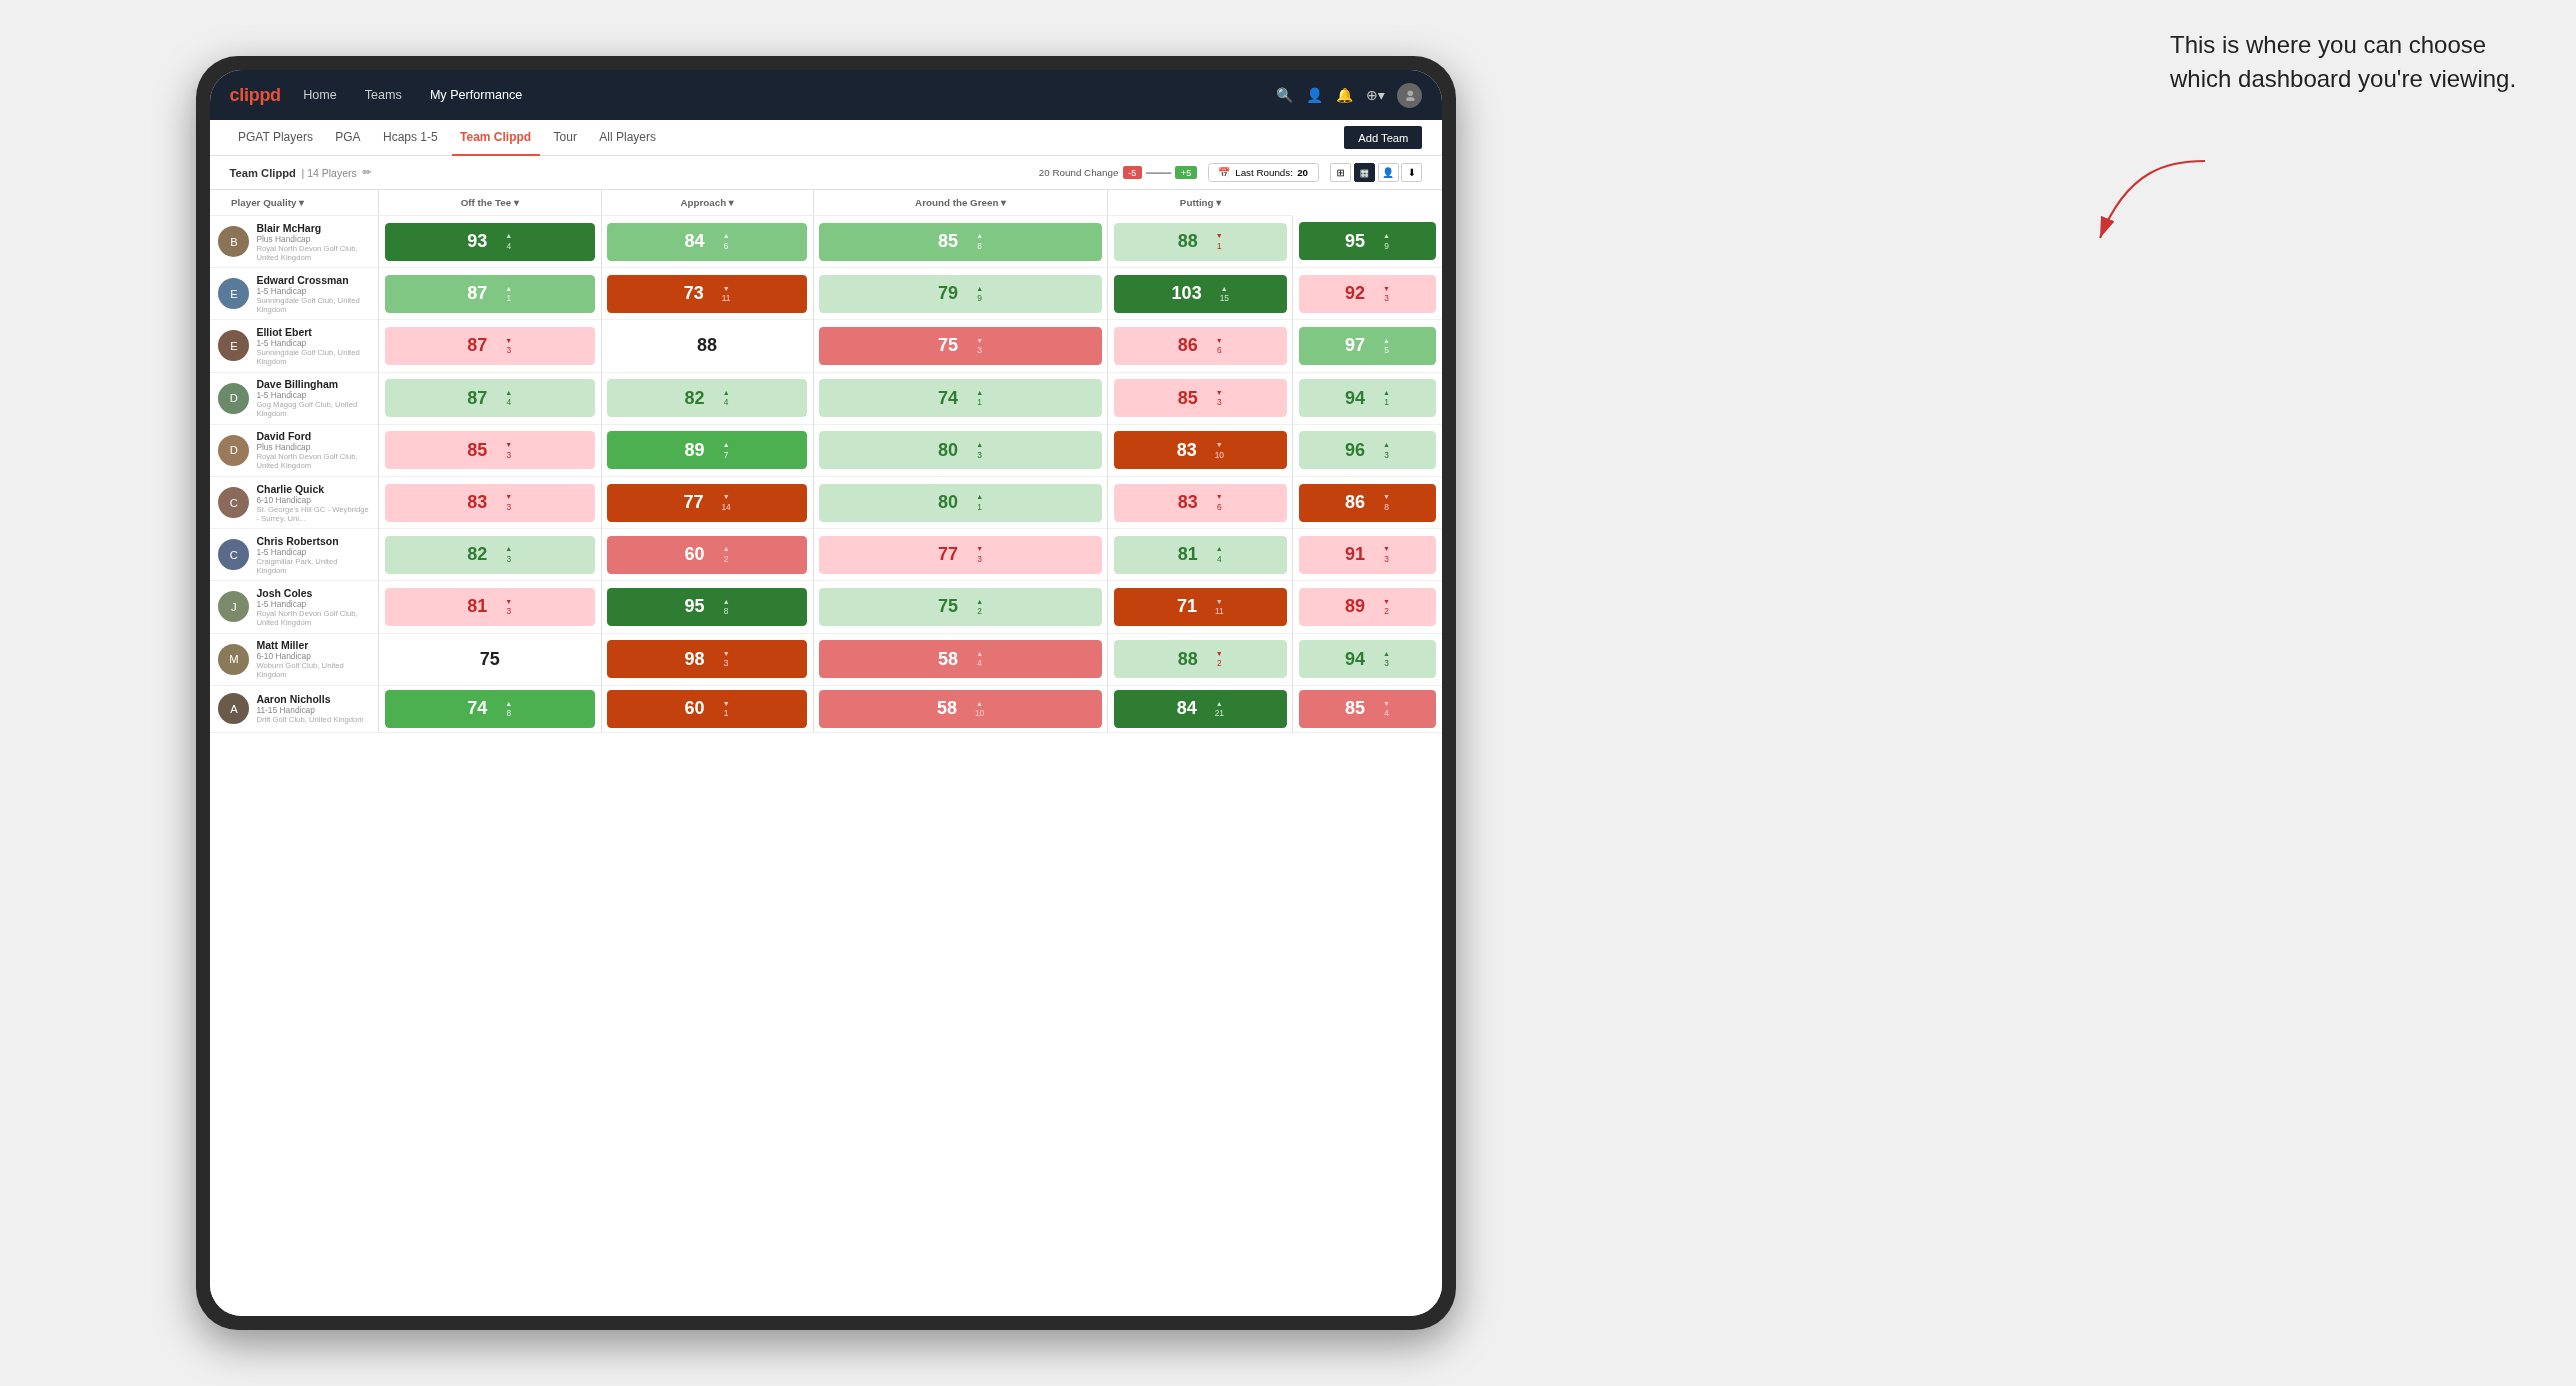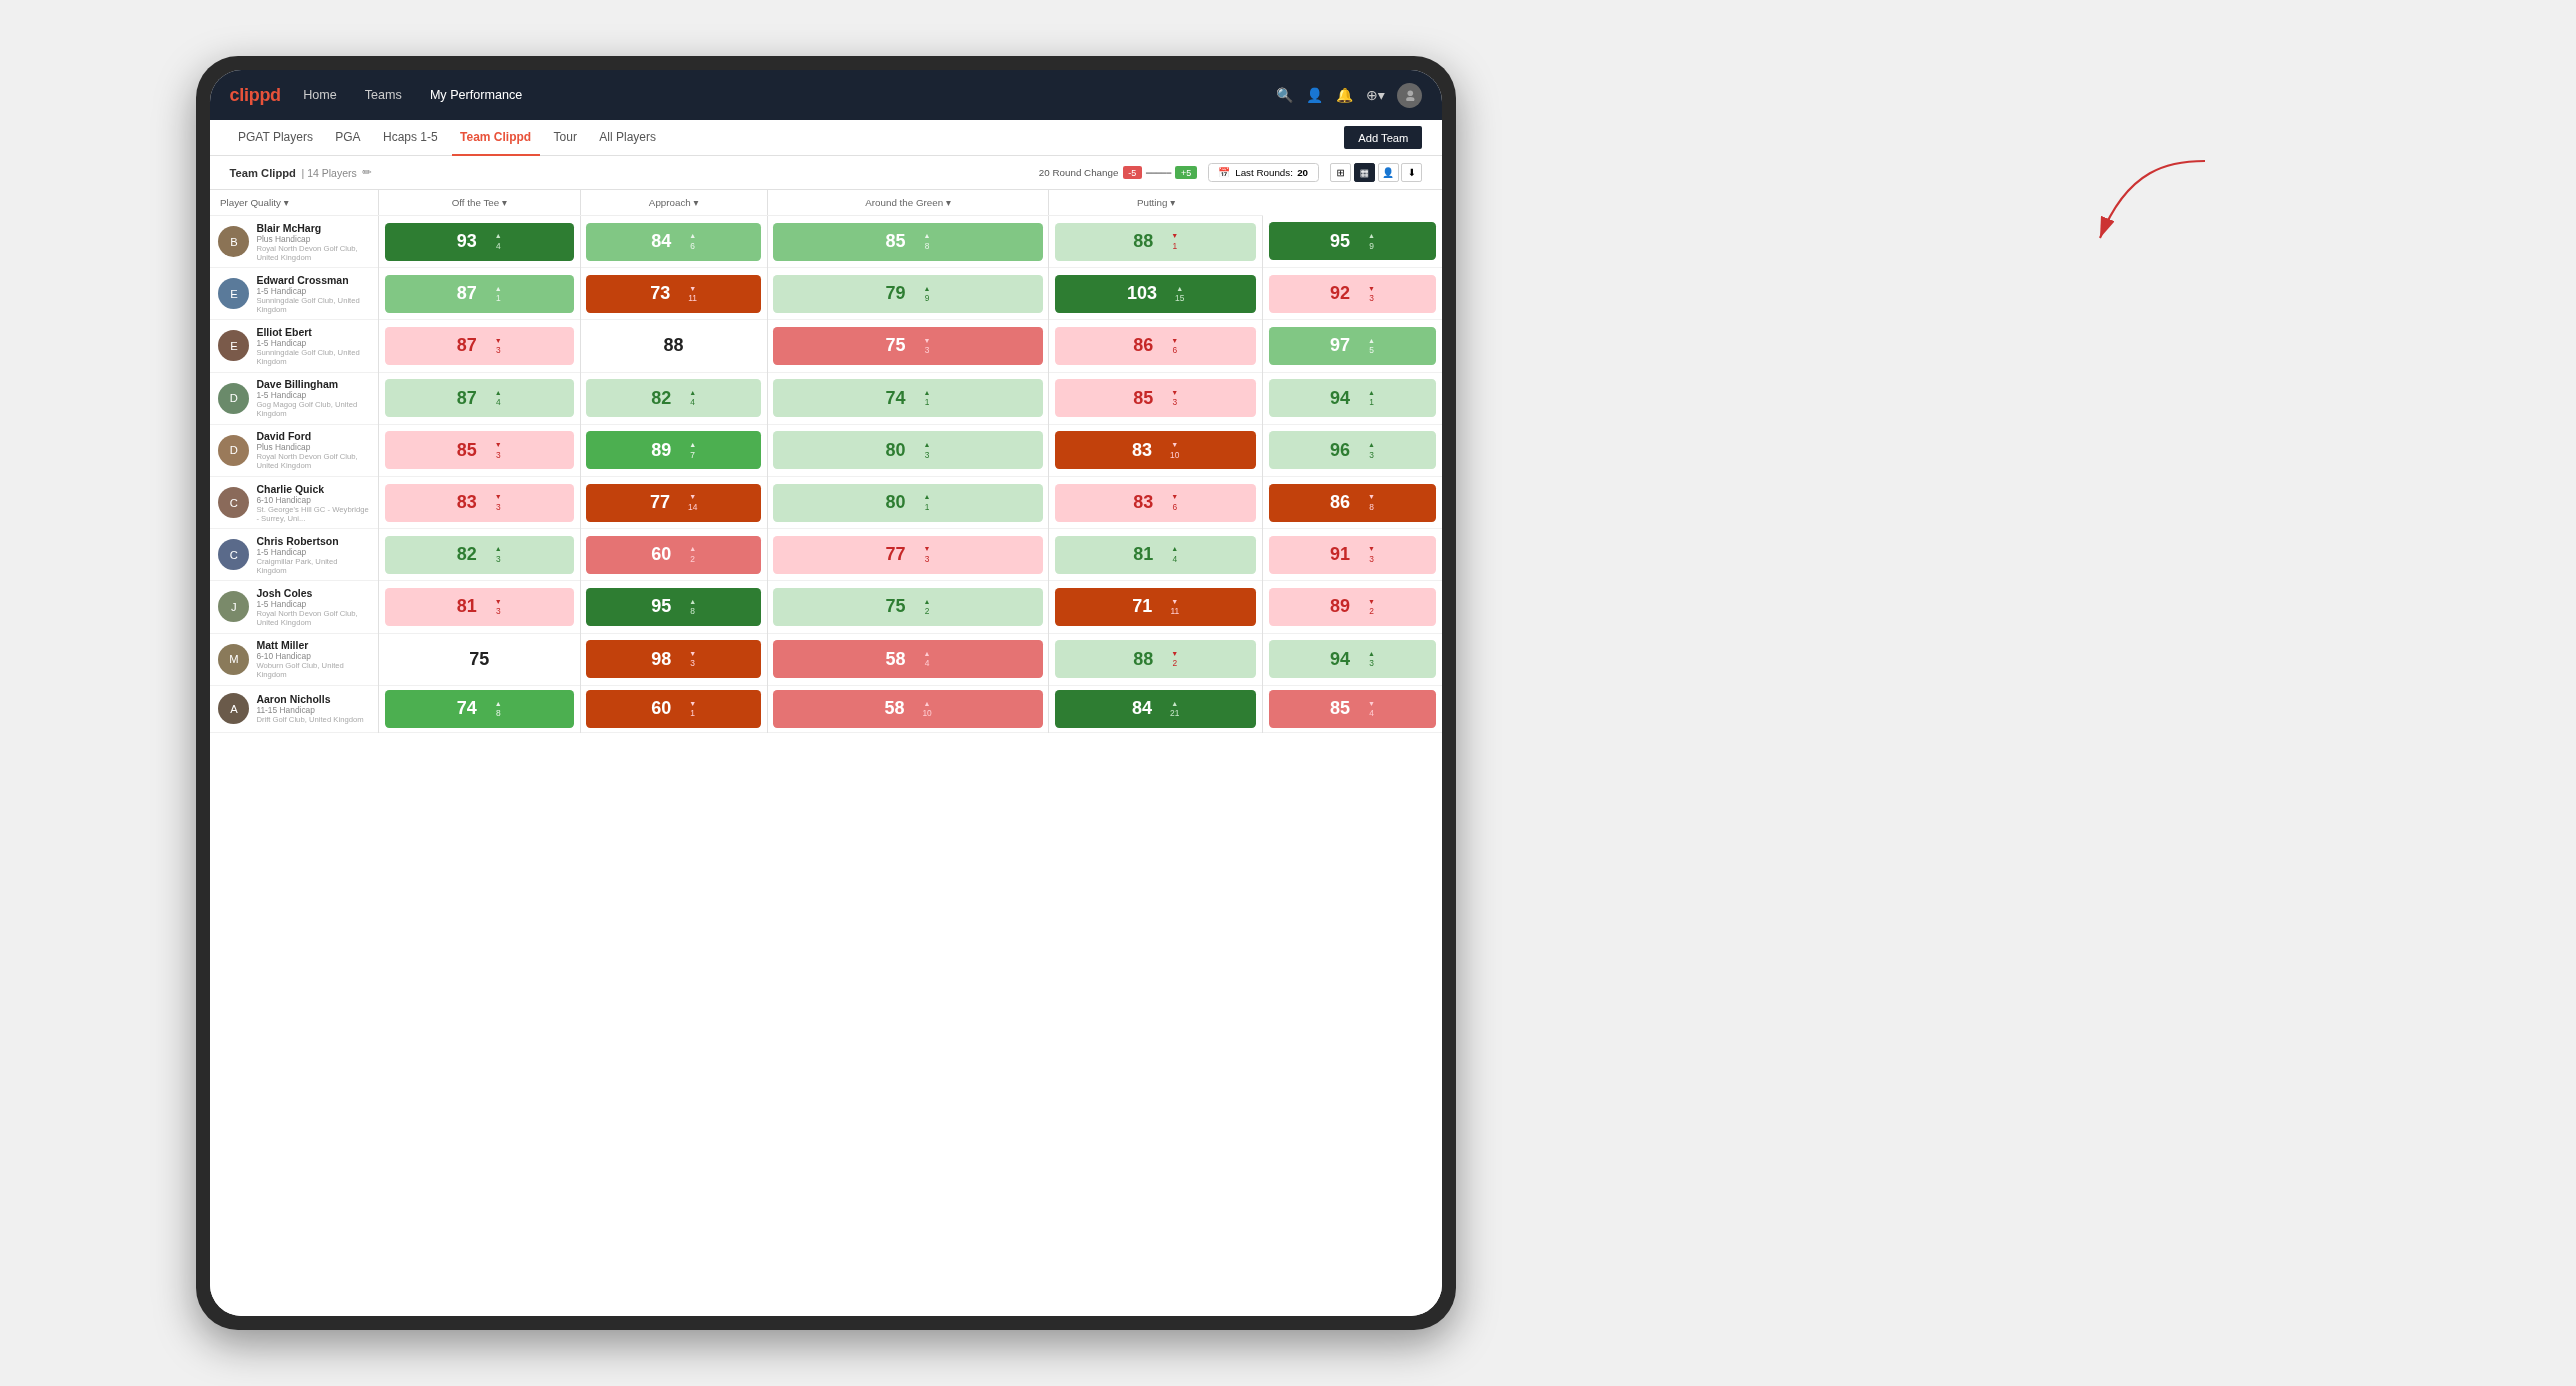--- a/index.html
+++ b/index.html
@@ -251,22 +251,22 @@
     }
 
     
     .heatmap-table {
       width: 100%;
       border-collapse: collapse;
     }
     .heatmap-table thead th {
       font-size: 9.8px;
       color: #666;
-      font-weight: 400;
-      padding: 7px 10px;
+      font-weight: 700;
+      padding: 7px 21px;
       text-align: left;
       border-bottom: 0.7px solid #eee;
       white-space: nowrap;
     }
     .player-col {
       width: 168px;
       min-width: 168px;
     }
     .metric-col {
       text-align: center !important;
@@ -1060,20 +1060,21 @@
       </td>
             </tr>
           </tbody>
       </table>
     </div>
 
   </div>
 </div>
 
 <div class="annotation-area">
+  <p class="annotation-text">This is where you can choose which dashboard you're viewing.</p>
 </div>
 
 <svg class="big-arrow" viewBox="0 0 180 140">
   <defs>
     <marker id="arrowhead" markerWidth="10" markerHeight="7" refX="10" refY="3.5" orient="auto">
       <polygon points="0 0, 10 3.5, 0 7" fill="#cc3333"></polygon>
     </marker>
   </defs>
   <path d="M 170 10 C 120 10, 60 20, 20 120" stroke="#cc3333" stroke-width="3" fill="none" marker-end="url(#arrowhead)"></path>
 </svg>

